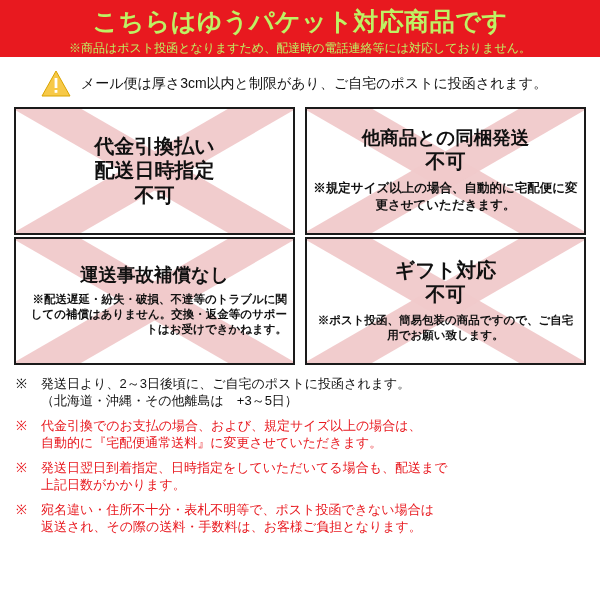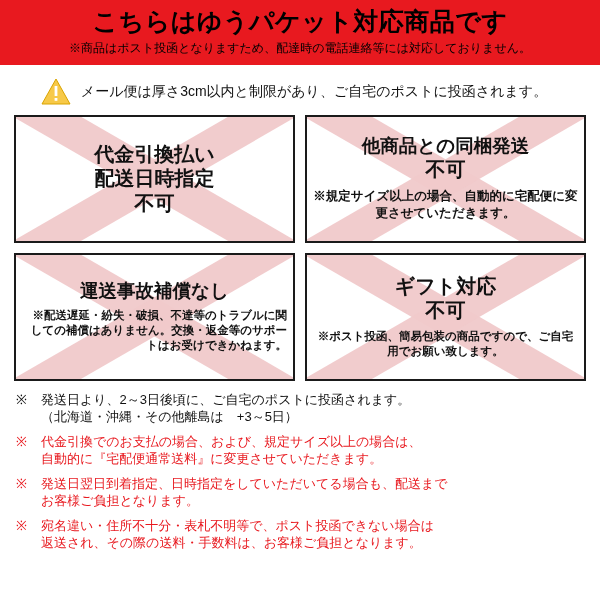--- a/index.html
+++ b/index.html
@@ -16,22 +16,22 @@
   .page {
     position: relative;
     width: 600px;
     height: 600px;
     box-sizing: border-box;
   }
 
   
   .header {
     background: #e8191f;
-    color: #000000;
-    padding: 6px 0 8px 0;
+    color: #bef264;
+    padding: 6px 0 0 0;
     text-align: center;
   }
   .header-title {
     font-size: 25px;
     font-weight: bold;
     letter-spacing: 0.5px;
     line-height: 1.2;
   }
   .header-sub {
     margin-top: 5px;
@@ -58,21 +58,21 @@
   .notice-text {
     font-size: 14px;
     color: #111111;
     line-height: 1.3;
   }
 
   
   .grid {
     display: grid;
     grid-template-columns: 1fr 1fr;
-    gap: 10px 10px;
+    gap: 2px 10px;
     padding: 0 14px;
   }
   .box {
     position: relative;
     border: 2px solid #1a1a1a;
     height: 128px;
     box-sizing: border-box;
     overflow: hidden;
     background: #ffffff;
   }
@@ -233,21 +233,21 @@
       <span class="body">
         <span class="indent">代金引換でのお支払の場合、および、規定サイズ以上の場合は、</span>
         <span class="indent">自動的に『宅配便通常送料』に変更させていただきます。</span>
       </span>
     </div>
 
     <div class="fnote red">
       <span class="mark">※</span>
       <span class="body">
         <span class="indent">発送日翌日到着指定、日時指定をしていただいてる場合も、配送まで</span>
-        <span class="indent">お客様ご負担となります。</span>
+        <span class="indent">上記日数がかかります。</span>
       </span>
     </div>
 
     <div class="fnote red">
       <span class="mark">※</span>
       <span class="body">
         <span class="indent">宛名違い・住所不十分・表札不明等で、ポスト投函できない場合は</span>
         <span class="indent">返送され、その際の送料・手数料は、お客様ご負担となります。</span>
       </span>
     </div>

